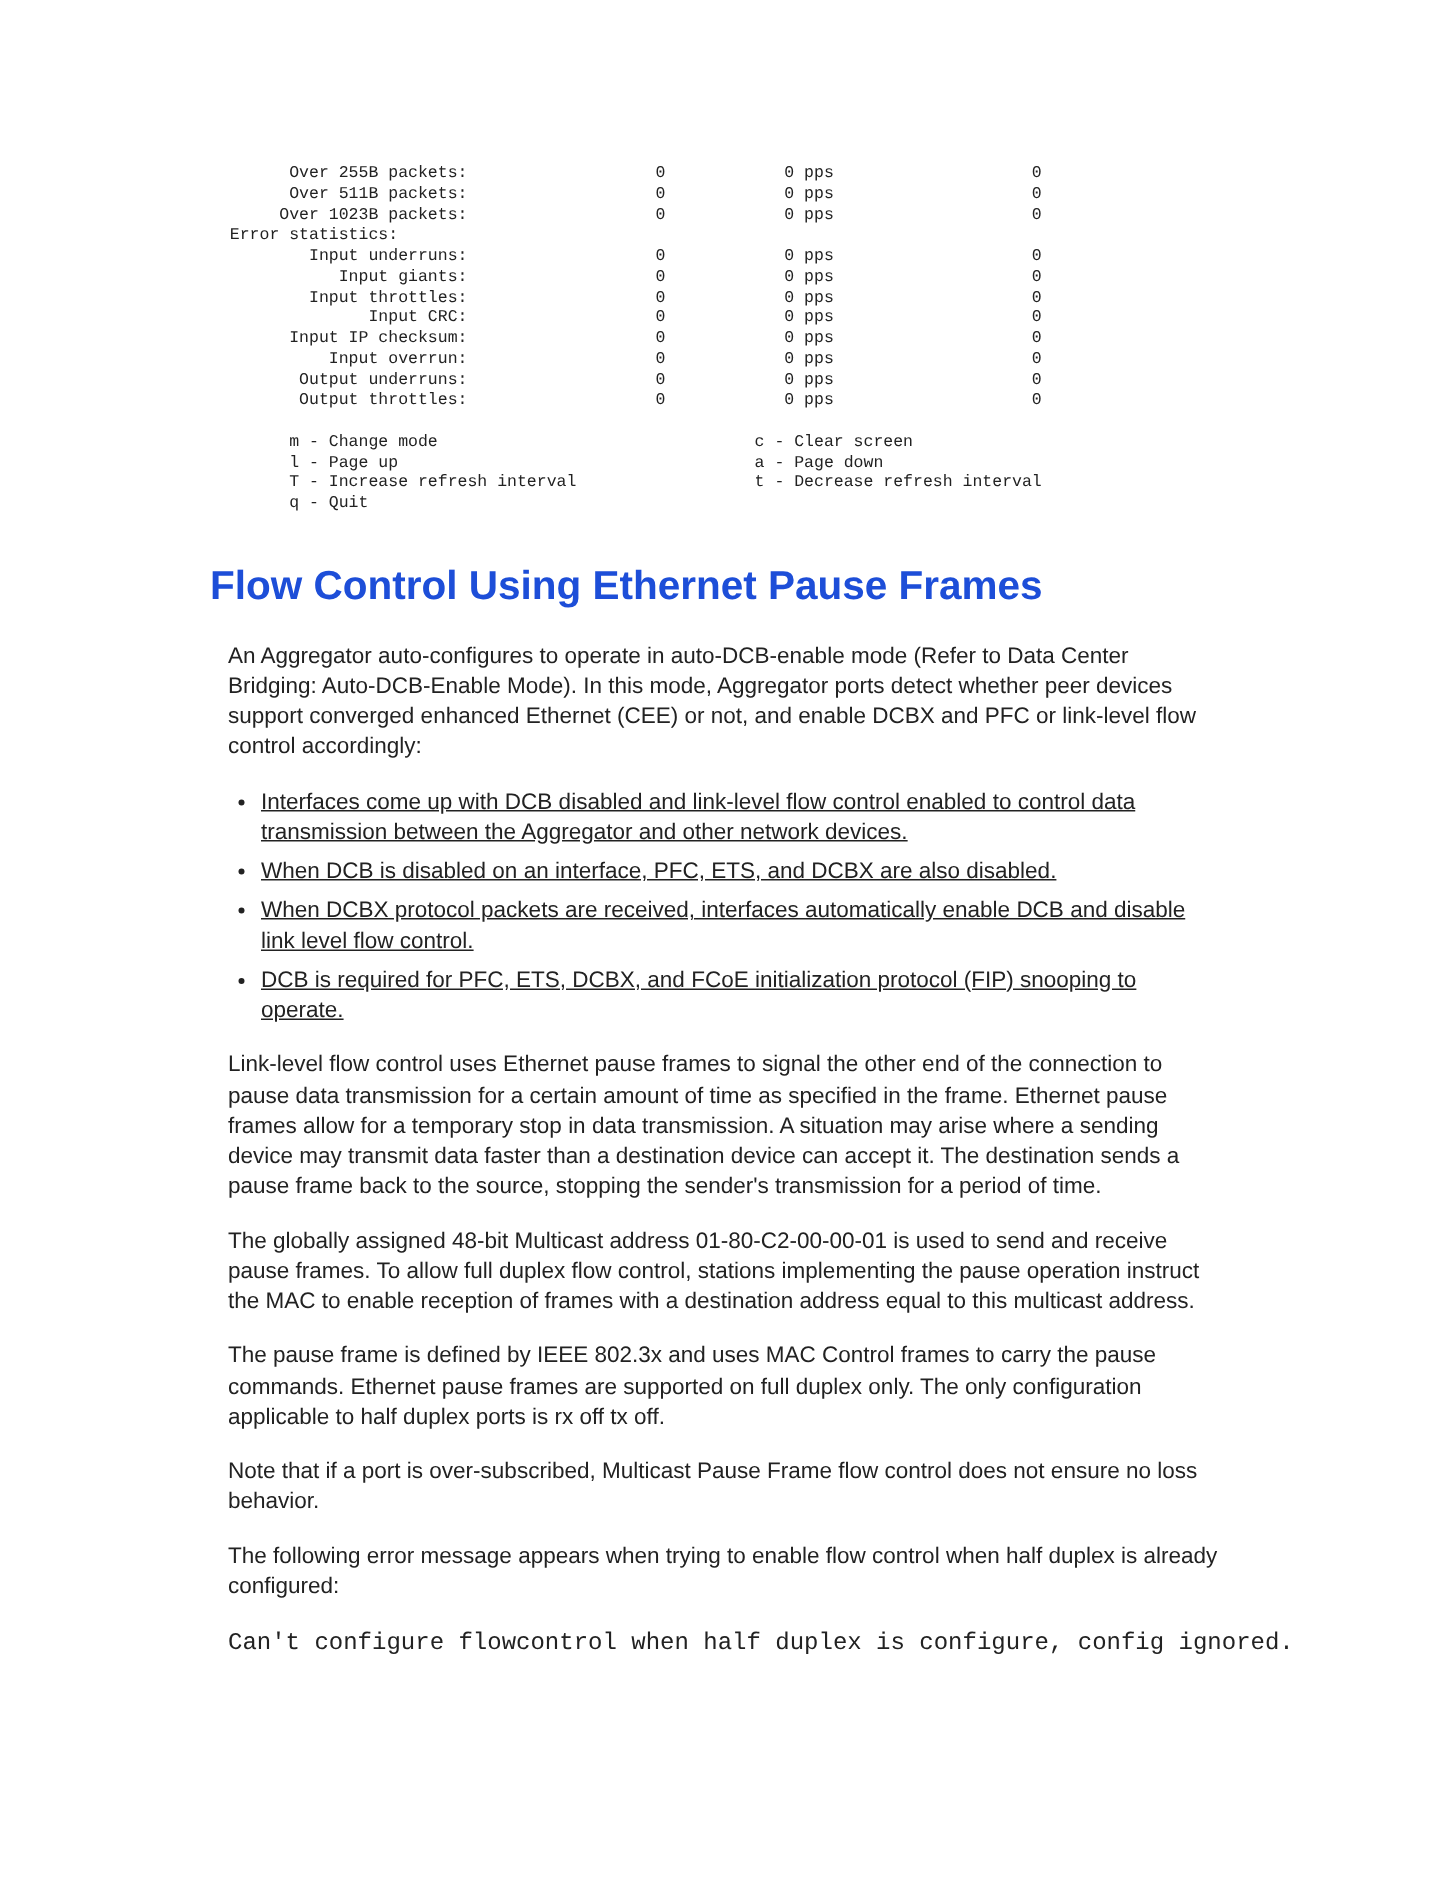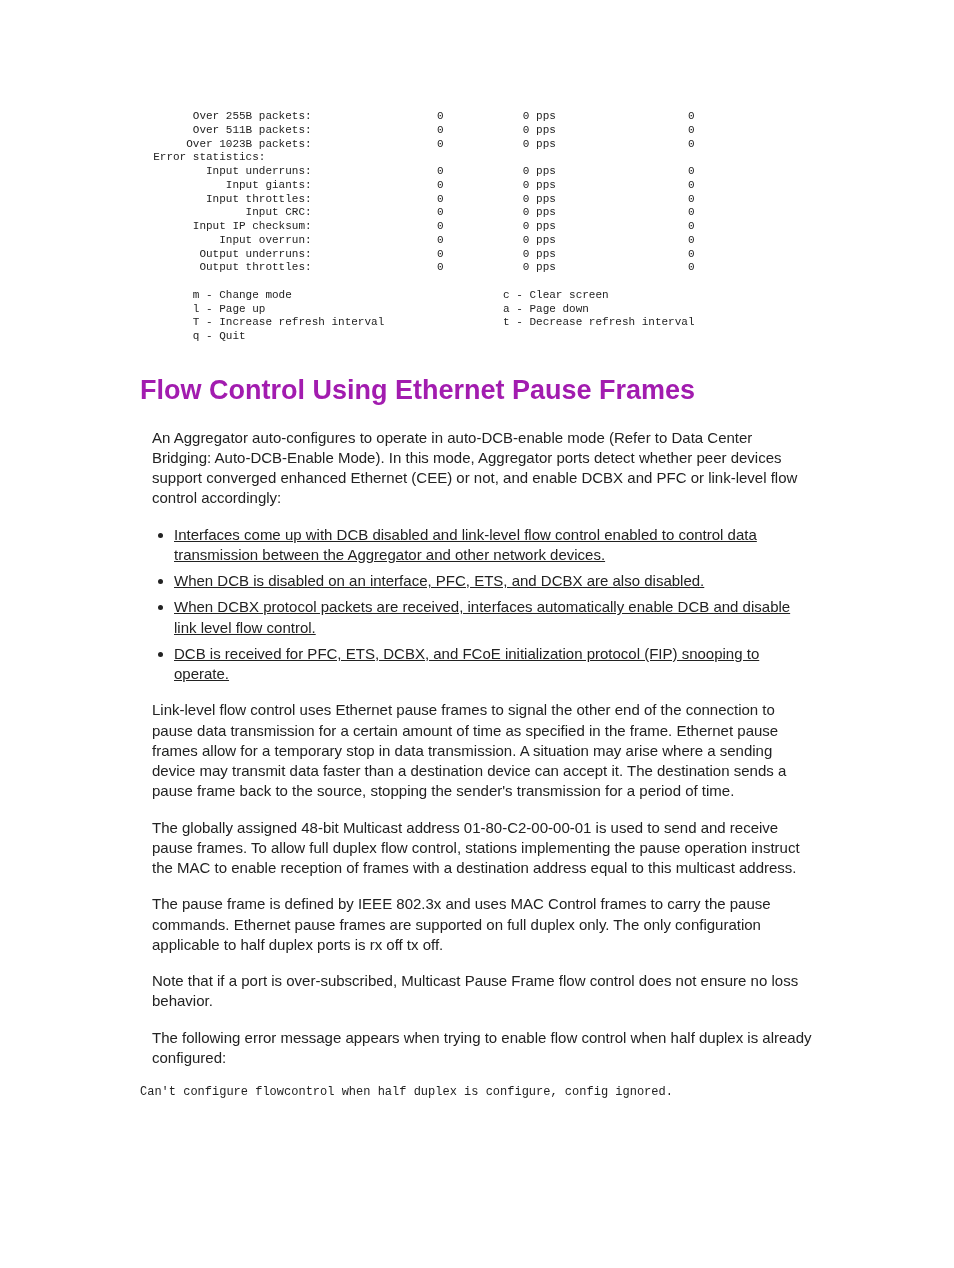--- a/index.html
+++ b/index.html
@@ -16,39 +16,39 @@
     font-family: "Courier New", Courier, monospace;
     font-size: 11px;
     white-space: pre;
     margin: 0;
     line-height: 1.25;
   }
   h1.section {
     font-size: 27px;
     font-weight: bold;
     margin: 28px 0 18px 0;
-    color: #a21caf;
+    color: #1d4ed8;
   }
   p.body {
     margin: 0 0 16px 12px;
     line-height: 1.35;
   }
   ul.bullets {
     margin: 0 0 16px 0;
     padding-left: 34px;
   }
   ul.bullets li {
     margin-bottom: 6px;
     line-height: 1.35;
     text-decoration: underline;
   }
   pre.errline {
     font-family: "Courier New", Courier, monospace;
-    font-size: 12px;
-    margin: 0;
+    font-size: 16px;
+    margin: 12px;
   }
 </style>
 </head>
 <body>
 
 <pre class="mono" id="stats-block">        Over 255B packets:                   0            0 pps                    0
         Over 511B packets:                   0            0 pps                    0
        Over 1023B packets:                   0            0 pps                    0
   Error statistics:
           Input underruns:                   0            0 pps                    0
@@ -67,21 +67,21 @@
 </pre>
 
 <h1 class="section">Flow Control Using Ethernet Pause Frames</h1>
 
 <p class="body">An Aggregator auto-configures to operate in auto-DCB-enable mode (Refer to Data Center Bridging: Auto-DCB-Enable Mode). In this mode, Aggregator ports detect whether peer devices support converged enhanced Ethernet (CEE) or not, and enable DCBX and PFC or link-level flow control accordingly:</p>
 
 <ul class="bullets" id="bullets">
     <li>Interfaces come up with DCB disabled and link-level flow control enabled to control data transmission between the Aggregator and other network devices.</li>
     <li>When DCB is disabled on an interface, PFC, ETS, and DCBX are also disabled.</li>
     <li>When DCBX protocol packets are received, interfaces automatically enable DCB and disable link level flow control.</li>
-    <li>DCB is received for PFC, ETS, DCBX, and FCoE initialization protocol (FIP) snooping to operate.</li>
+    <li>DCB is required for PFC, ETS, DCBX, and FCoE initialization protocol (FIP) snooping to operate.</li>
   </ul>
 
 <p class="body">Link-level flow control uses Ethernet pause frames to signal the other end of the connection to pause data transmission for a certain amount of time as specified in the frame. Ethernet pause frames allow for a temporary stop in data transmission. A situation may arise where a sending device may transmit data faster than a destination device can accept it. The destination sends a pause frame back to the source, stopping the sender's transmission for a period of time.</p>
 <p class="body">The globally assigned 48-bit Multicast address 01-80-C2-00-00-01 is used to send and receive pause frames. To allow full duplex flow control, stations implementing the pause operation instruct the MAC to enable reception of frames with a destination address equal to this multicast address.</p>
 <p class="body">The pause frame is defined by IEEE 802.3x and uses MAC Control frames to carry the pause commands. Ethernet pause frames are supported on full duplex only. The only configuration applicable to half duplex ports is rx off tx off.</p>
 <p class="body">Note that if a port is over-subscribed, Multicast Pause Frame flow control does not ensure no loss behavior.</p>
 <p class="body">The following error message appears when trying to enable flow control when half duplex is already configured:</p>
 
 <pre class="errline">Can't configure flowcontrol when half duplex is configure, config ignored.</pre>
 

